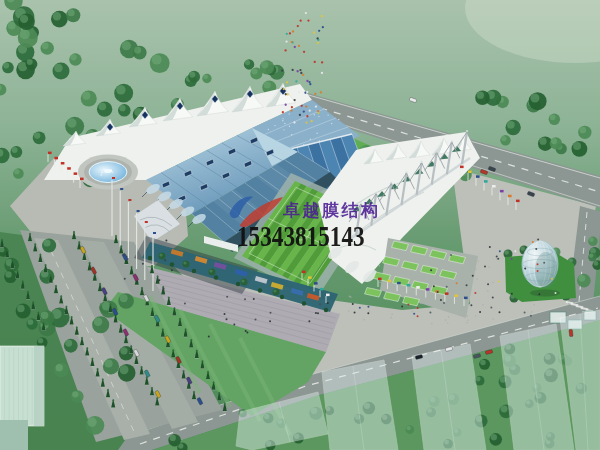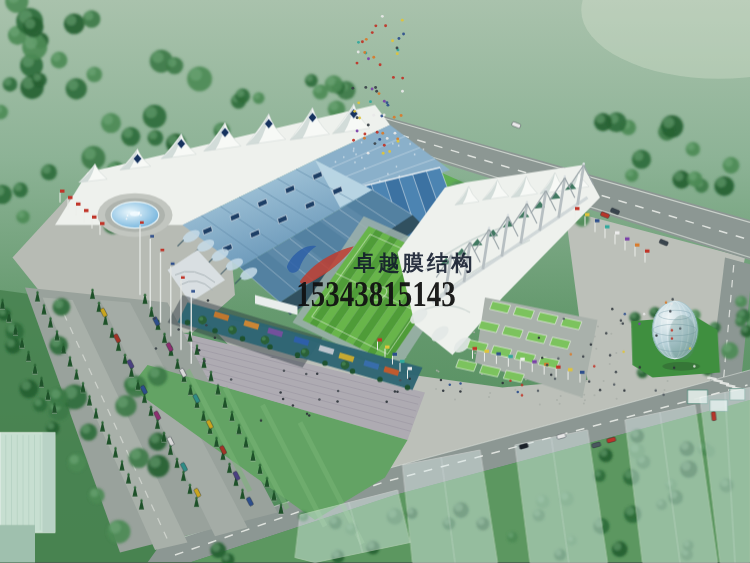--- a/index.html
+++ b/index.html
@@ -1202,16 +1202,16 @@
         <circle cx="124.77041912487262" cy="278.8300216993457" r="1" fill="#3a4148" opacity="0.92"></circle>
         <circle cx="166.35259606798766" cy="240.47736811846372" r="1" fill="#2c333a" opacity="0.92"></circle>
       </g>
   </svg>
 
   <div class="wm">
     <svg class="wm-logo" viewBox="0 0 62 42">
       <path id="logo-blue" d="M4,20 C9,9 20,3 27,5 C21,9 16,15 13.5,23 C11,27 7,27 5,24.5 C3.5,22.5 3.2,21.5 4,20 Z" fill="#2b5ea8"></path>
       <path id="logo-red" d="M14,33 C23,20 40,9 57,5 C51,15 35,28 21,34.5 C17.5,36 13.5,35 14,33 Z" fill="#c23a2b"></path>
     </svg>
-    <div class="wm-company" style="color: #0f172a;">卓越膜结构</div>
+    <div class="wm-company" style="color: #4c1d95;">卓越膜结构</div>
     <div class="wm-phone" style="color: rgb(17, 17, 17);">15343815143</div>
   </div>
 </div>
 
 </body></html>

